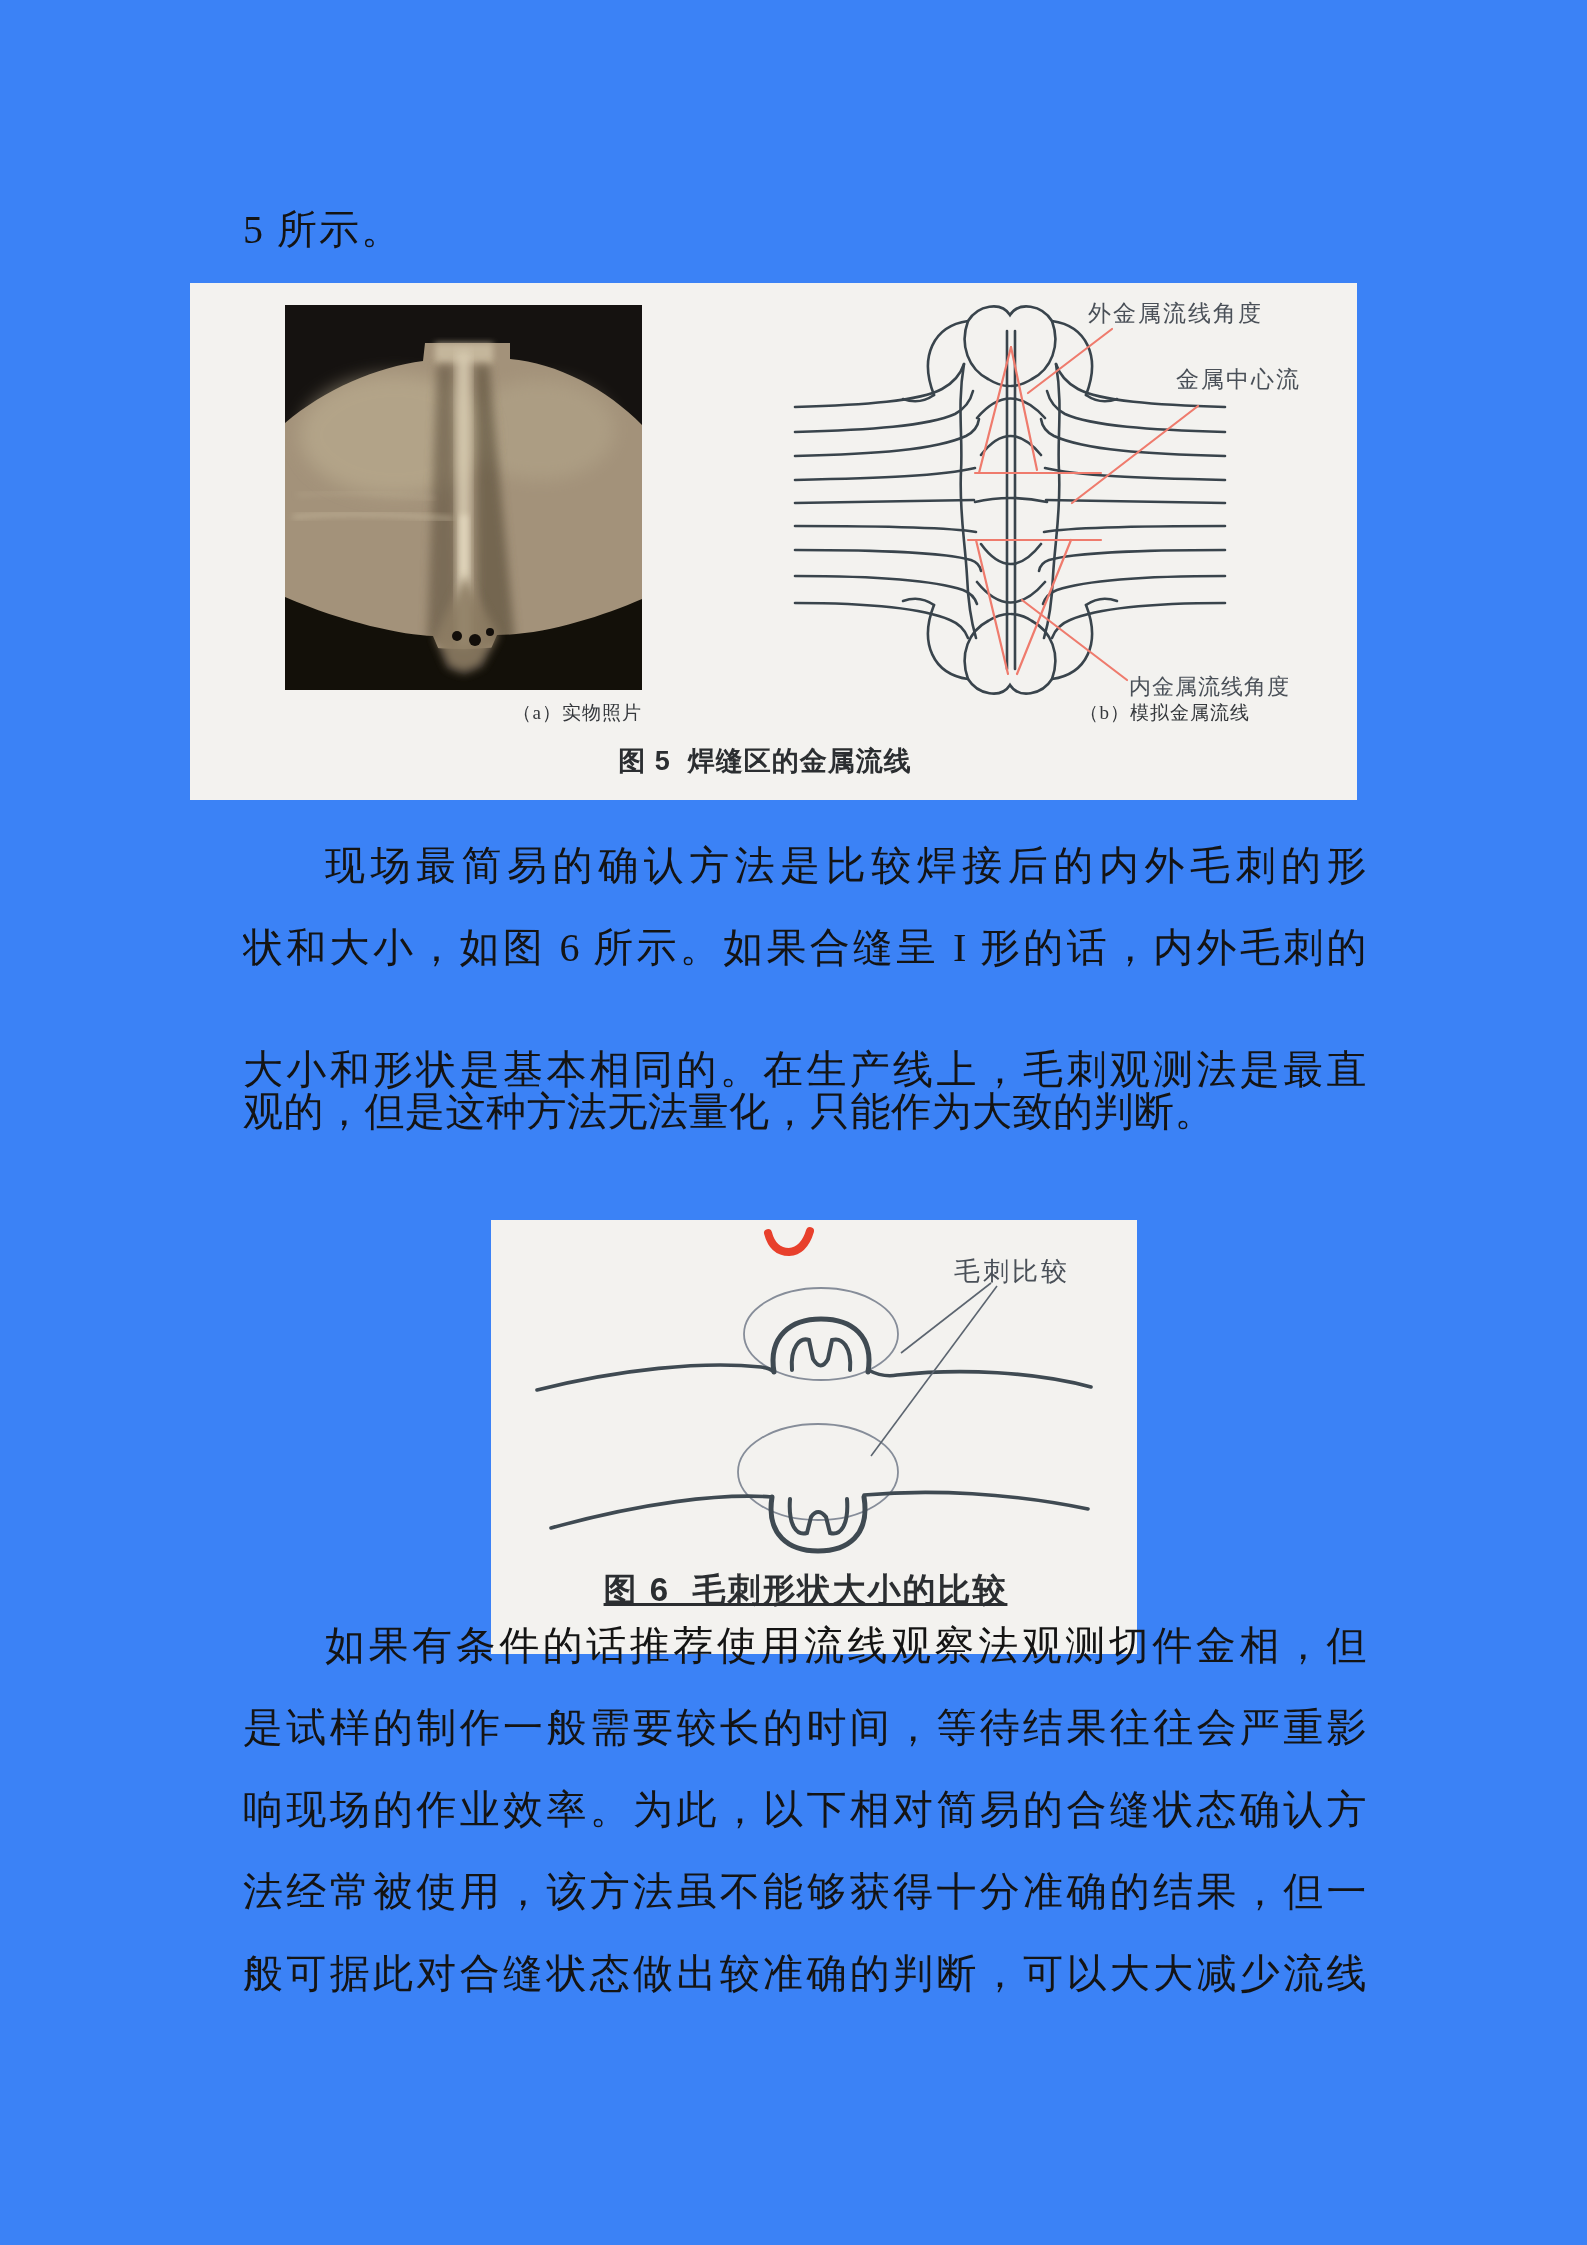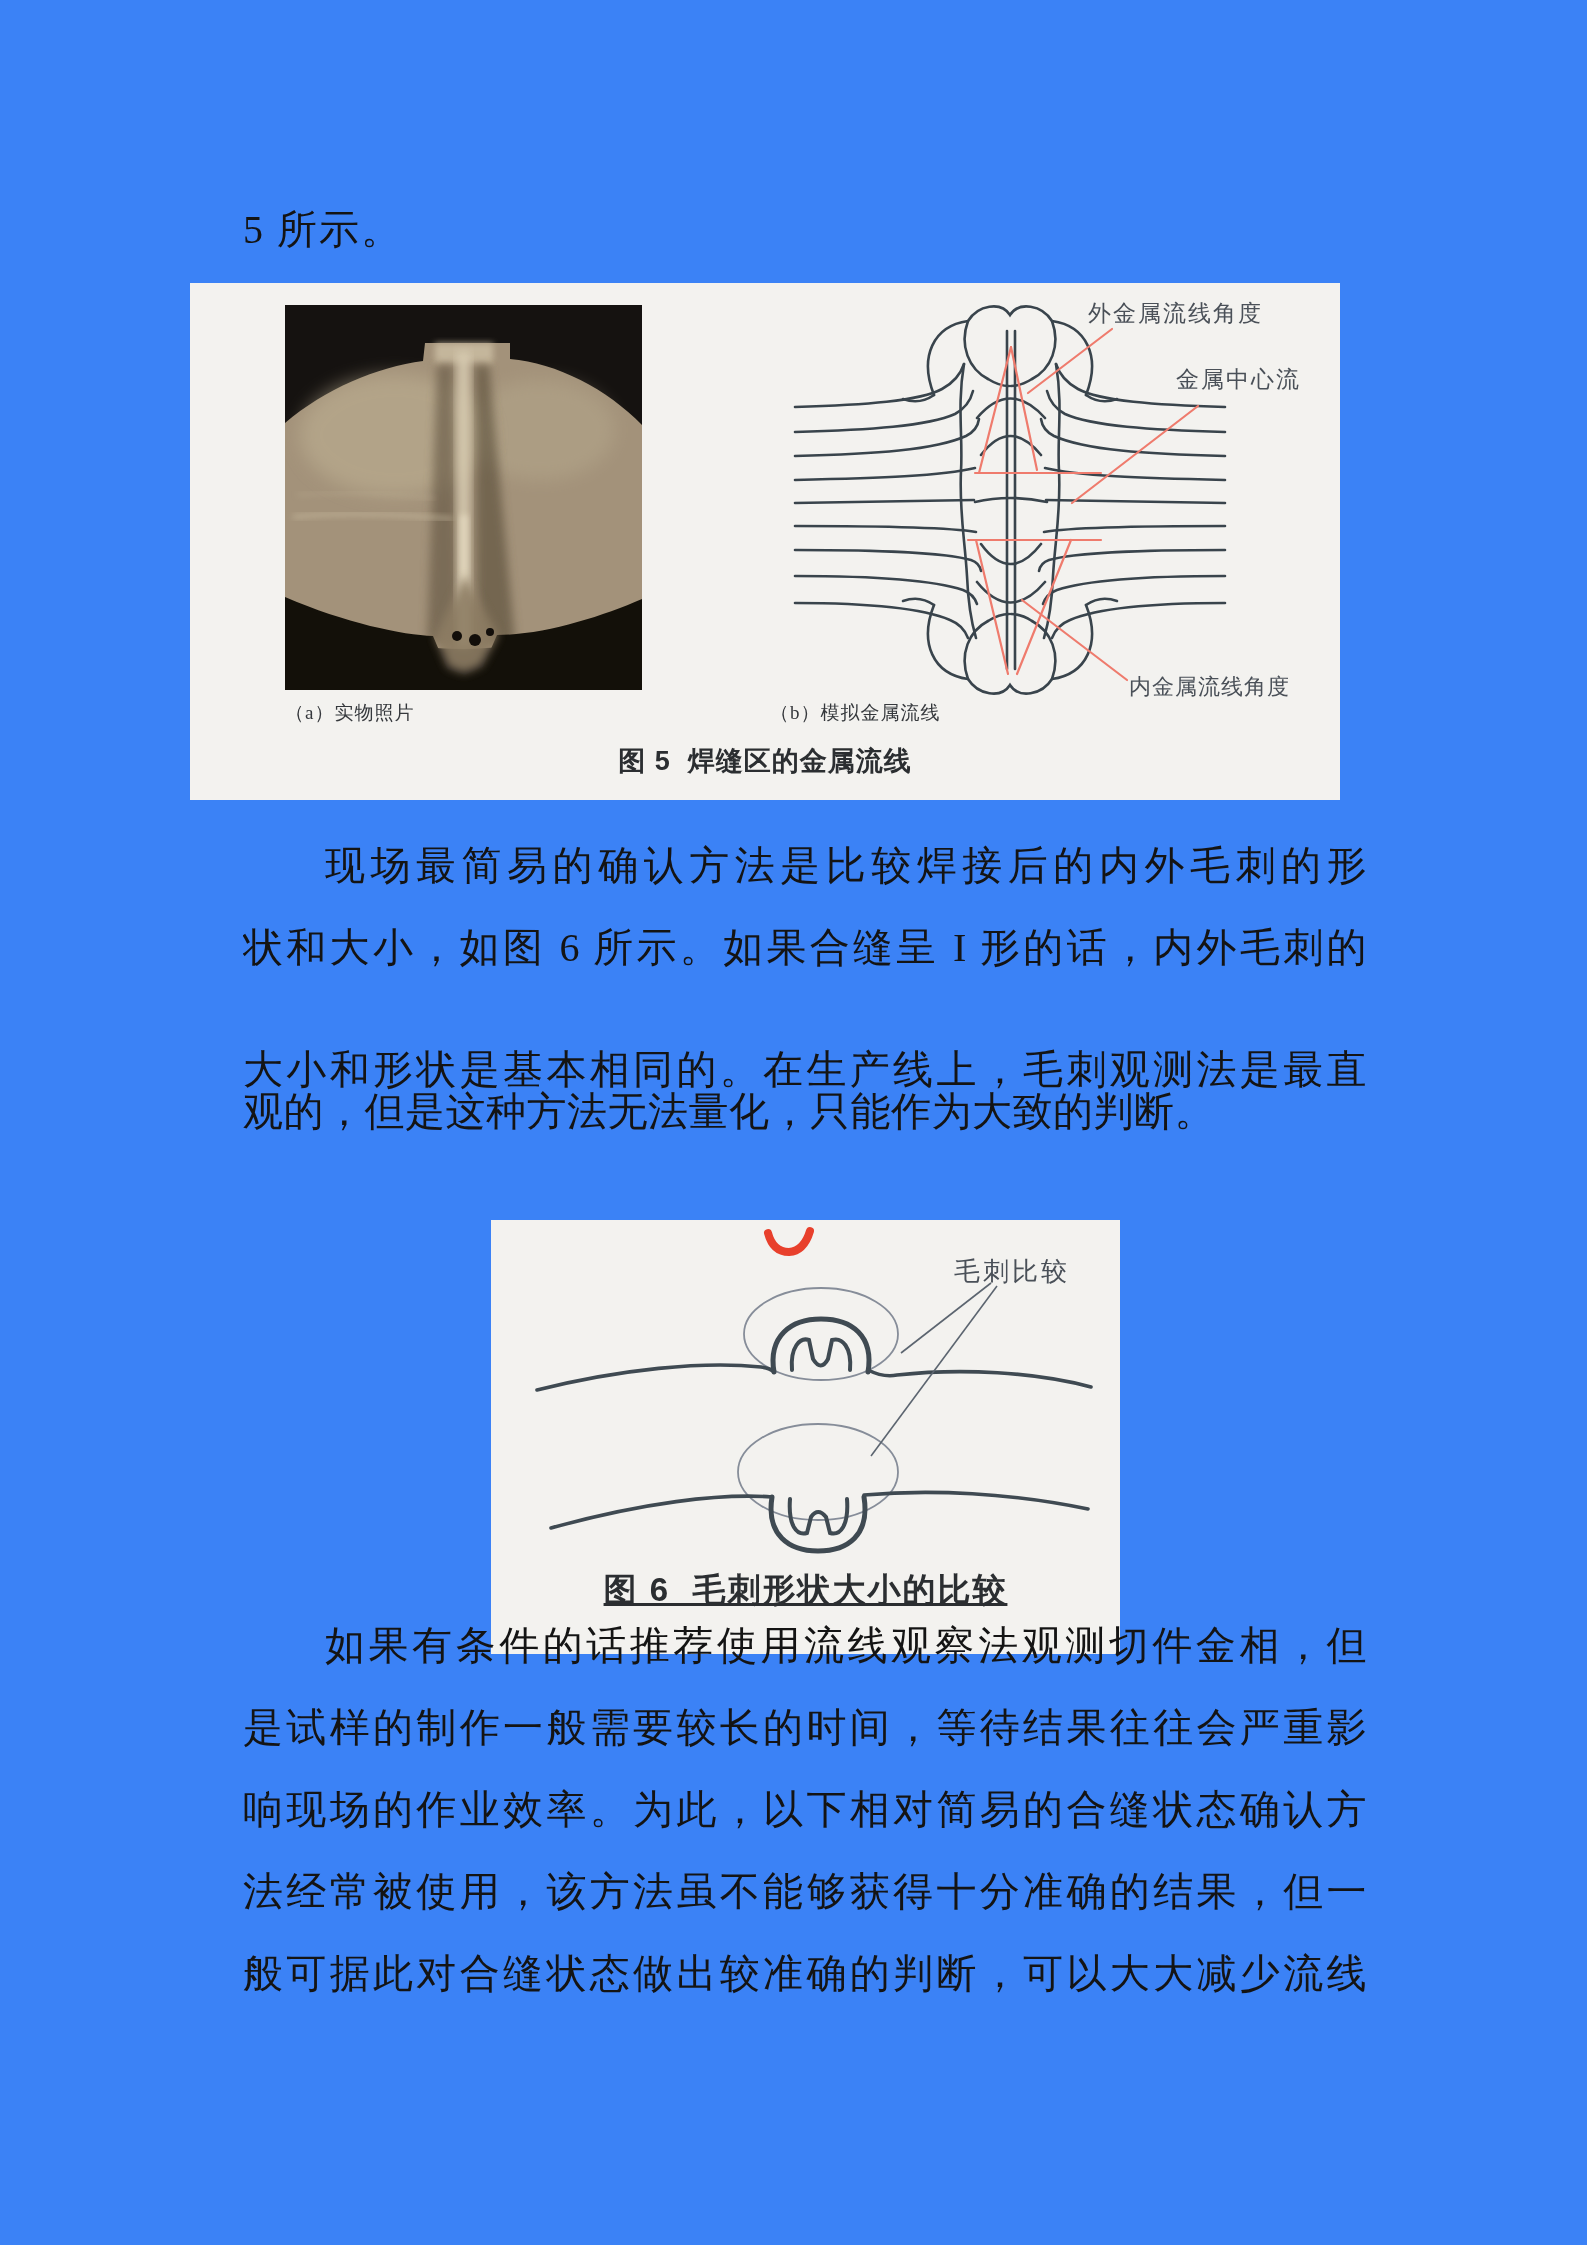--- a/index.html
+++ b/index.html
@@ -31,30 +31,31 @@
     text-align-last:justify;
     text-justify:inter-character;
     white-space:pre;
     overflow:hidden;
   }
   .body-line.indent{ padding-left:82px; width:1042px; }
   .body-line.para-end{ text-align-last:left; }
   .panel{
     position:absolute;
     background:#f3f2ef;
+    padding-left:17px;
   }
   .fig5-panel{ left:190px; top:283px; width:1150px; height:517px; }
   .fig6-panel{ left:491px; top:1220px; width:629px; height:434px; }
   .abs{ position:absolute; }
   .sub-caption{
     position:absolute;
     font-size:19px;
     line-height:24px;
     color:#35383c;
-    text-align:left;
+    text-align:right;
     letter-spacing:1px;
     white-space:pre;
   }
   .fig-caption{
     position:absolute;
     font-family:"Liberation Sans","DejaVu Sans",sans-serif;
     font-weight:bold;
     color:#2b2e31;
     text-align:center;
     white-space:pre;

